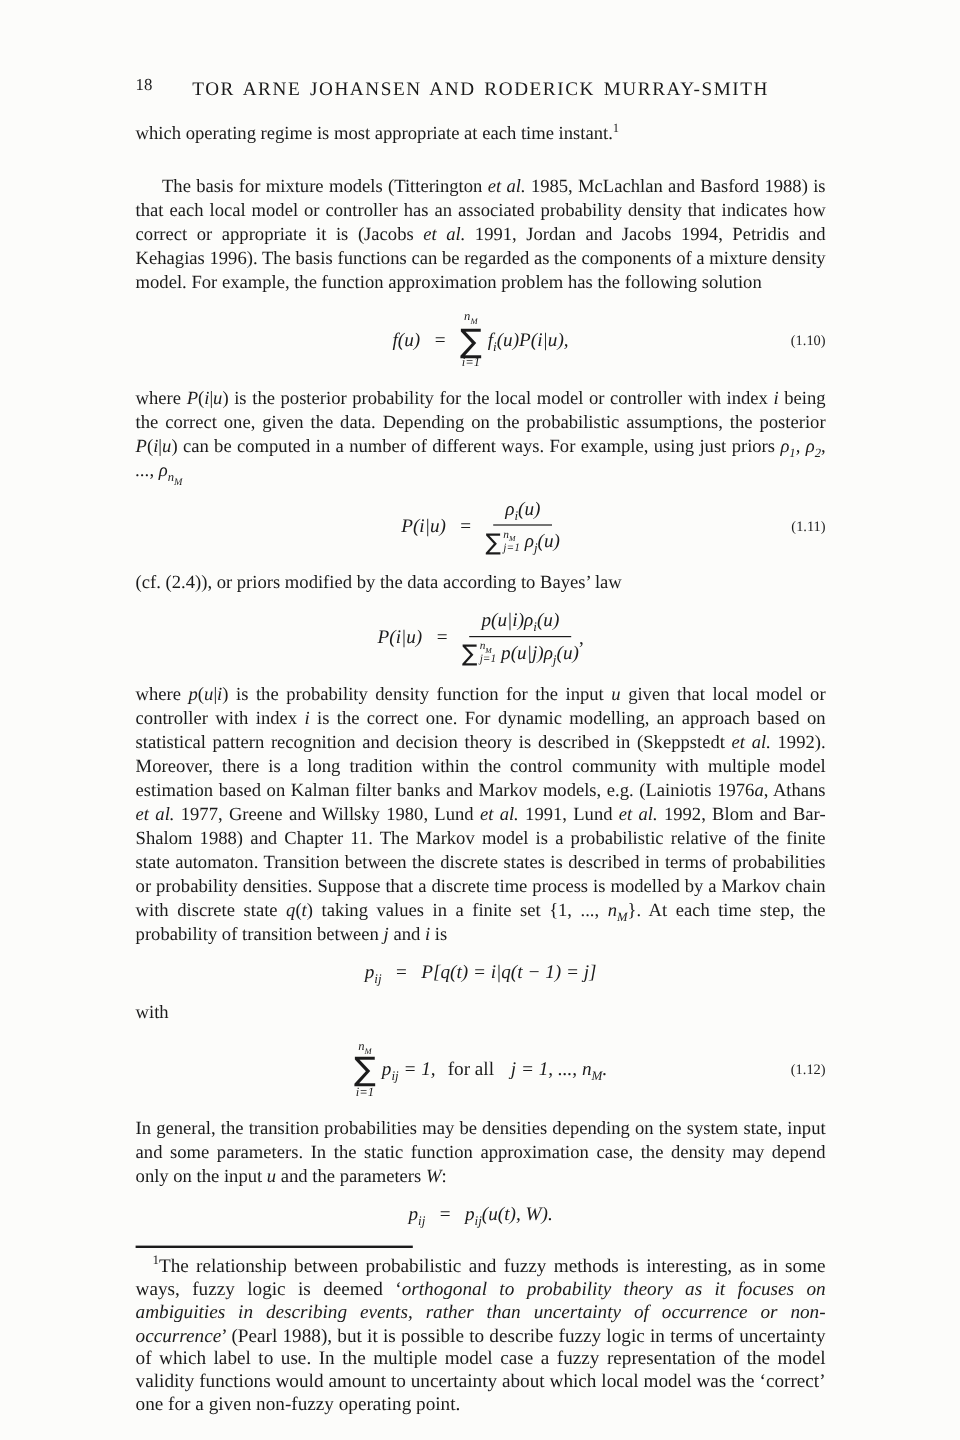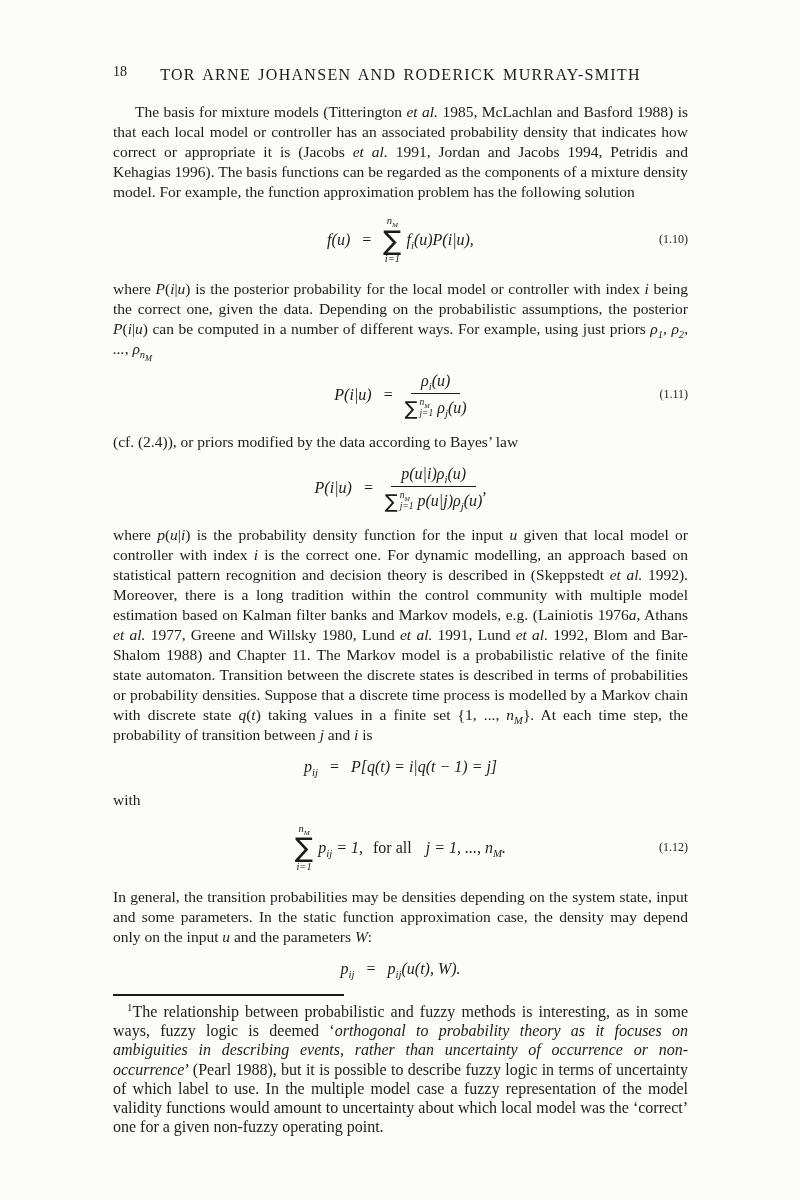--- a/index.html
+++ b/index.html
@@ -42,21 +42,21 @@
     letter-spacing: 1.3px;
     word-spacing: 2px;
   }
   
   .body-text p {
     margin: 0;
     font-size: 15.5px;
     line-height: 20px;
     text-align: justify;
   }
-  p.indent { text-indent: 22px; }
+  p.indent { text-indent: 22px; margin-top: 24px; }
   .body-text i { font-style: italic; }
   sup { font-size: 68%; line-height: 0; vertical-align: super; }
   sub { font-size: 68%; line-height: 0; vertical-align: sub; }
   sub sub, sub sup { font-size: 80%; }
 
   
   .equation {
     position: relative;
     display: flex;
     align-items: center;
@@ -156,20 +156,21 @@
 
 <div class="page">
 
   <div class="running-head">
     <span class="pageno">18</span>
     <span class="running-title">TOR ARNE JOHANSEN AND RODERICK MURRAY-SMITH</span>
   </div>
 
   <div class="body-text">
 
+    <p>which operating regime is most appropriate at each time instant.<sup>1</sup></p>
 
     <p class="indent">The basis for mixture models (Titterington <i>et al.</i> 1985, McLachlan and Basford 1988) is that each local model or controller has an associated probability density that indicates how correct or appropriate it is (Jacobs <i>et al.</i> 1991, Jordan and Jacobs 1994, Petridis and Kehagias 1996). The basis functions can be regarded as the components of a mixture density model. For example, the function approximation problem has the following solution</p>
 
     <div class="equation">
       <span class="math">f(u)</span>
       <span class="rel">=</span>
       <span class="dsum">
         <span class="lim math">n<sub>M</sub></span>
         <span class="sigma">∑</span>
         <span class="lim math">i=1</span>

